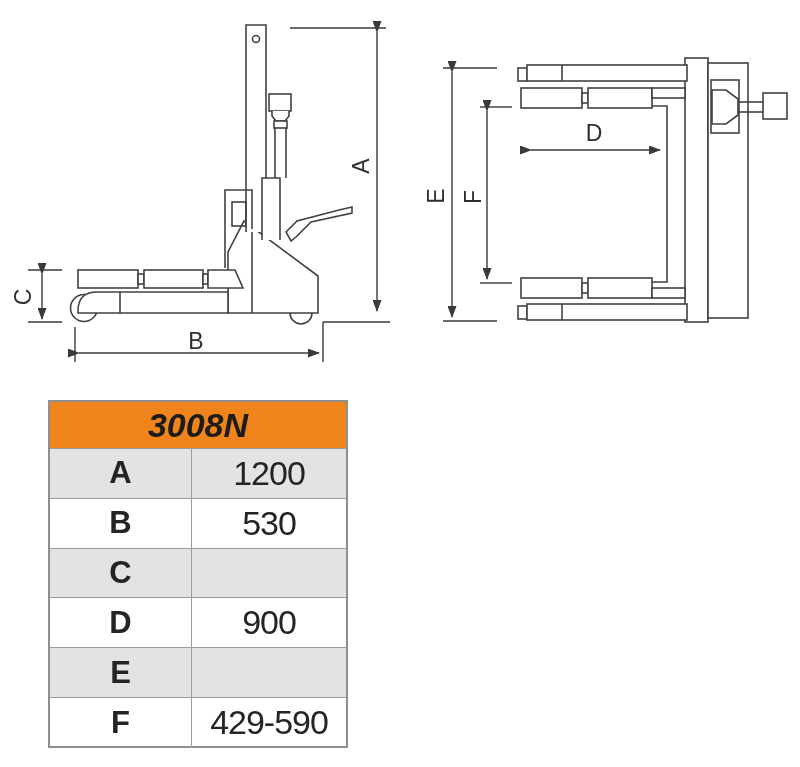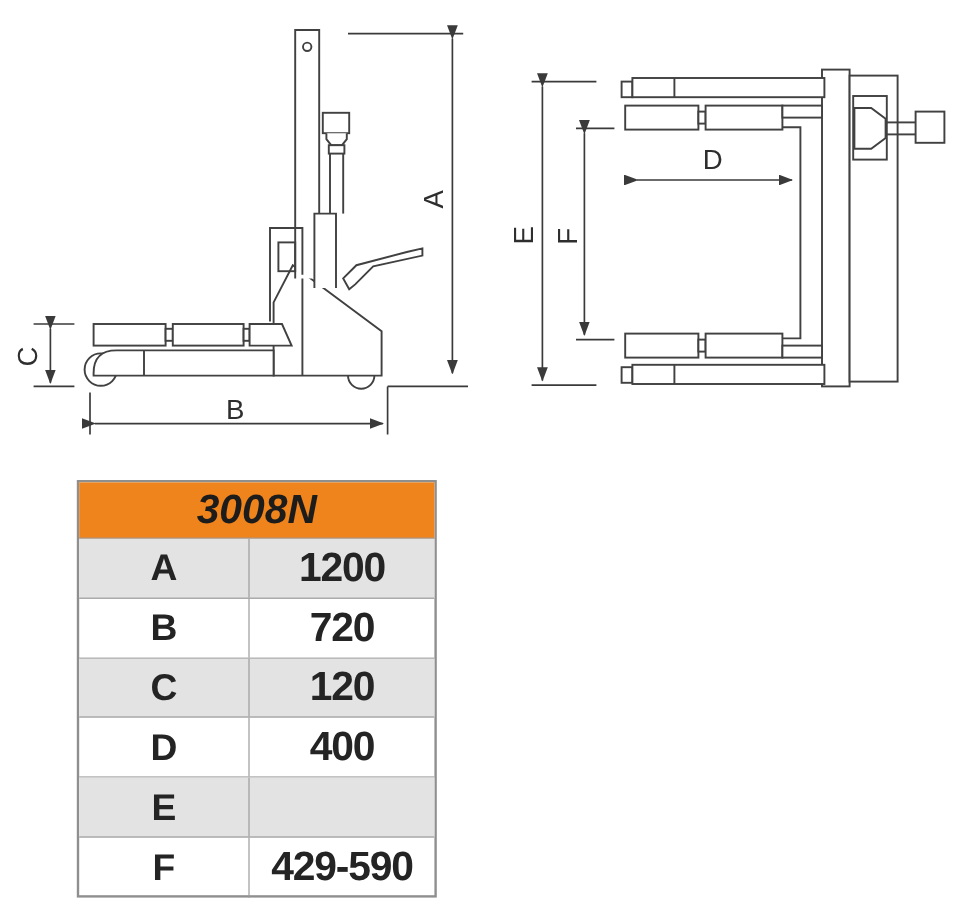--- a/index.html
+++ b/index.html
@@ -4,37 +4,37 @@
 <style>
   html,body{margin:0;padding:0;background:#ffffff;}
   body{width:800px;height:767px;position:relative;font-family:"Liberation Sans",sans-serif;overflow:hidden;}
   #drawing{position:absolute;left:0;top:0;}
   svg text{fill:#2e2e2e;font-family:"Liberation Sans",sans-serif;font-size:23px;}
   .ln{stroke:#414141;stroke-width:1.6;fill:none;stroke-linejoin:miter;}
   .wf{stroke:#414141;stroke-width:1.6;fill:#ffffff;stroke-linejoin:miter;}
   .dim{stroke:#3a3a3a;stroke-width:1.4;fill:none;}
   
   .spec-table{
-    position:absolute;left:64px;top:400px;width:300px;height:348px;
+    position:absolute;left:48px;top:400px;width:300px;height:348px;
     border:2px solid #8f8f8f;box-sizing:border-box;background:#fff;
   }
   .thead{
     height:46px;display:flex;align-items:center;justify-content:center;
     font-weight:bold;font-style:italic;font-size:34px;color:#1c1c1c;
     border-bottom:1px solid #9c9c9c;
   }
   .trow{
     height:49.8px;display:flex;border-bottom:1px solid #9c9c9c;box-sizing:border-box;
   }
   .trow:last-child{border-bottom:none;}
   .trow.gray{background:#e3e3e4;}
   .tcell{display:flex;align-items:center;justify-content:center;color:#242424;}
   .tcell.dim-cell{width:48%;border-right:1px solid #9c9c9c;box-sizing:border-box;
     font-weight:bold;font-size:31px;}
-  .tcell.val-cell{width:52%;font-size:34px;font-weight:700;letter-spacing:-1px;}
+  .tcell.val-cell{width:52%;font-size:34px;font-weight:400;letter-spacing:-1px;}
 </style>
 </head>
 <body>
 
 <svg id="drawing" width="800" height="392" viewBox="0 0 800 392">
   <defs>
     <marker id="arr" markerUnits="userSpaceOnUse" markerWidth="12" markerHeight="9" refX="11" refY="4.5" orient="auto">
       <path d="M0,0 L12,4.5 L0,9 Z" fill="#3a3a3a"></path>
     </marker>
   </defs>
@@ -163,29 +163,28 @@
 
 <div class="spec-table">
   <div class="thead" style="background:#f0841c;">3008N</div>
 
   <div class="trow gray">
     <div class="tcell dim-cell">A</div>
     <div class="tcell val-cell">1200</div>
   </div>
   <div class="trow">
     <div class="tcell dim-cell">B</div>
-    <div class="tcell val-cell">720</div>
+    <div class="tcell val-cell">530</div>
   </div>
   <div class="trow gray">
     <div class="tcell dim-cell">C</div>
-    <div class="tcell val-cell">120</div>
   </div>
   <div class="trow">
     <div class="tcell dim-cell">D</div>
-    <div class="tcell val-cell">400</div>
+    <div class="tcell val-cell">900</div>
   </div>
   <div class="trow gray">
     <div class="tcell dim-cell">E</div>
   </div>
   <div class="trow">
     <div class="tcell dim-cell">F</div>
     <div class="tcell val-cell">429-590</div>
   </div>
 </div>
 

